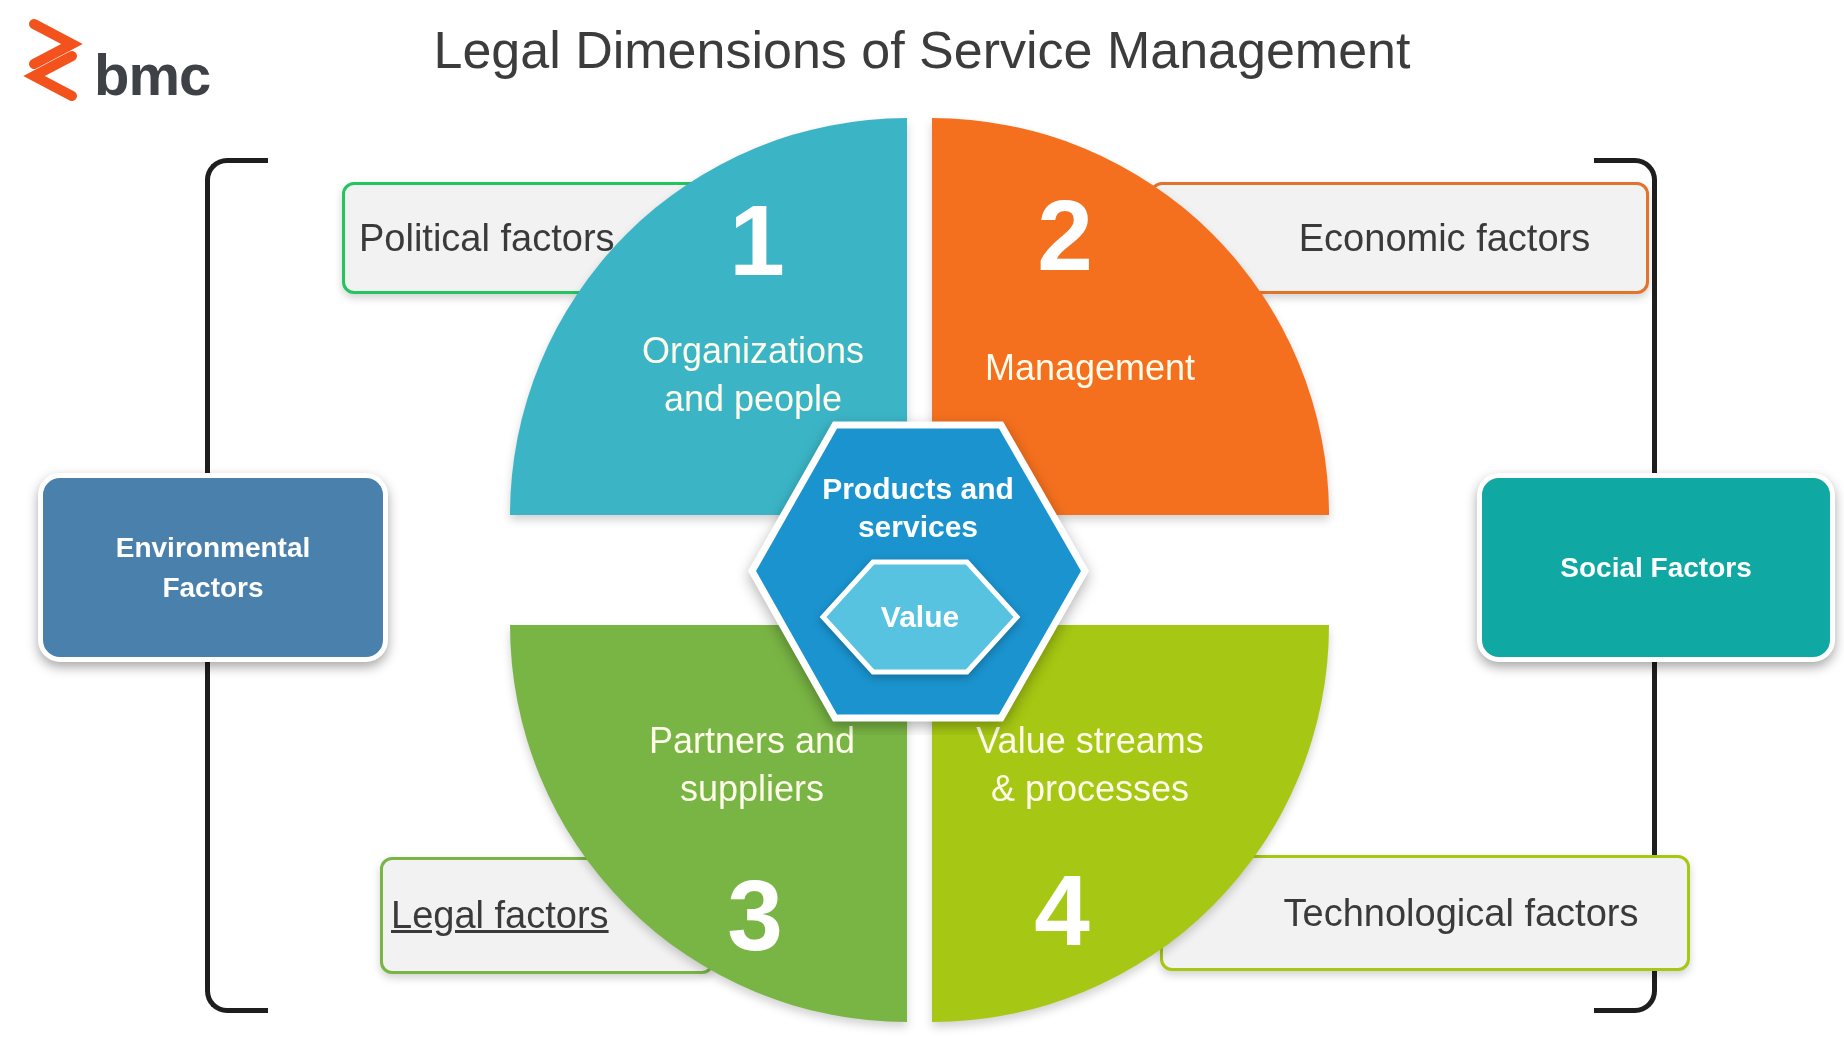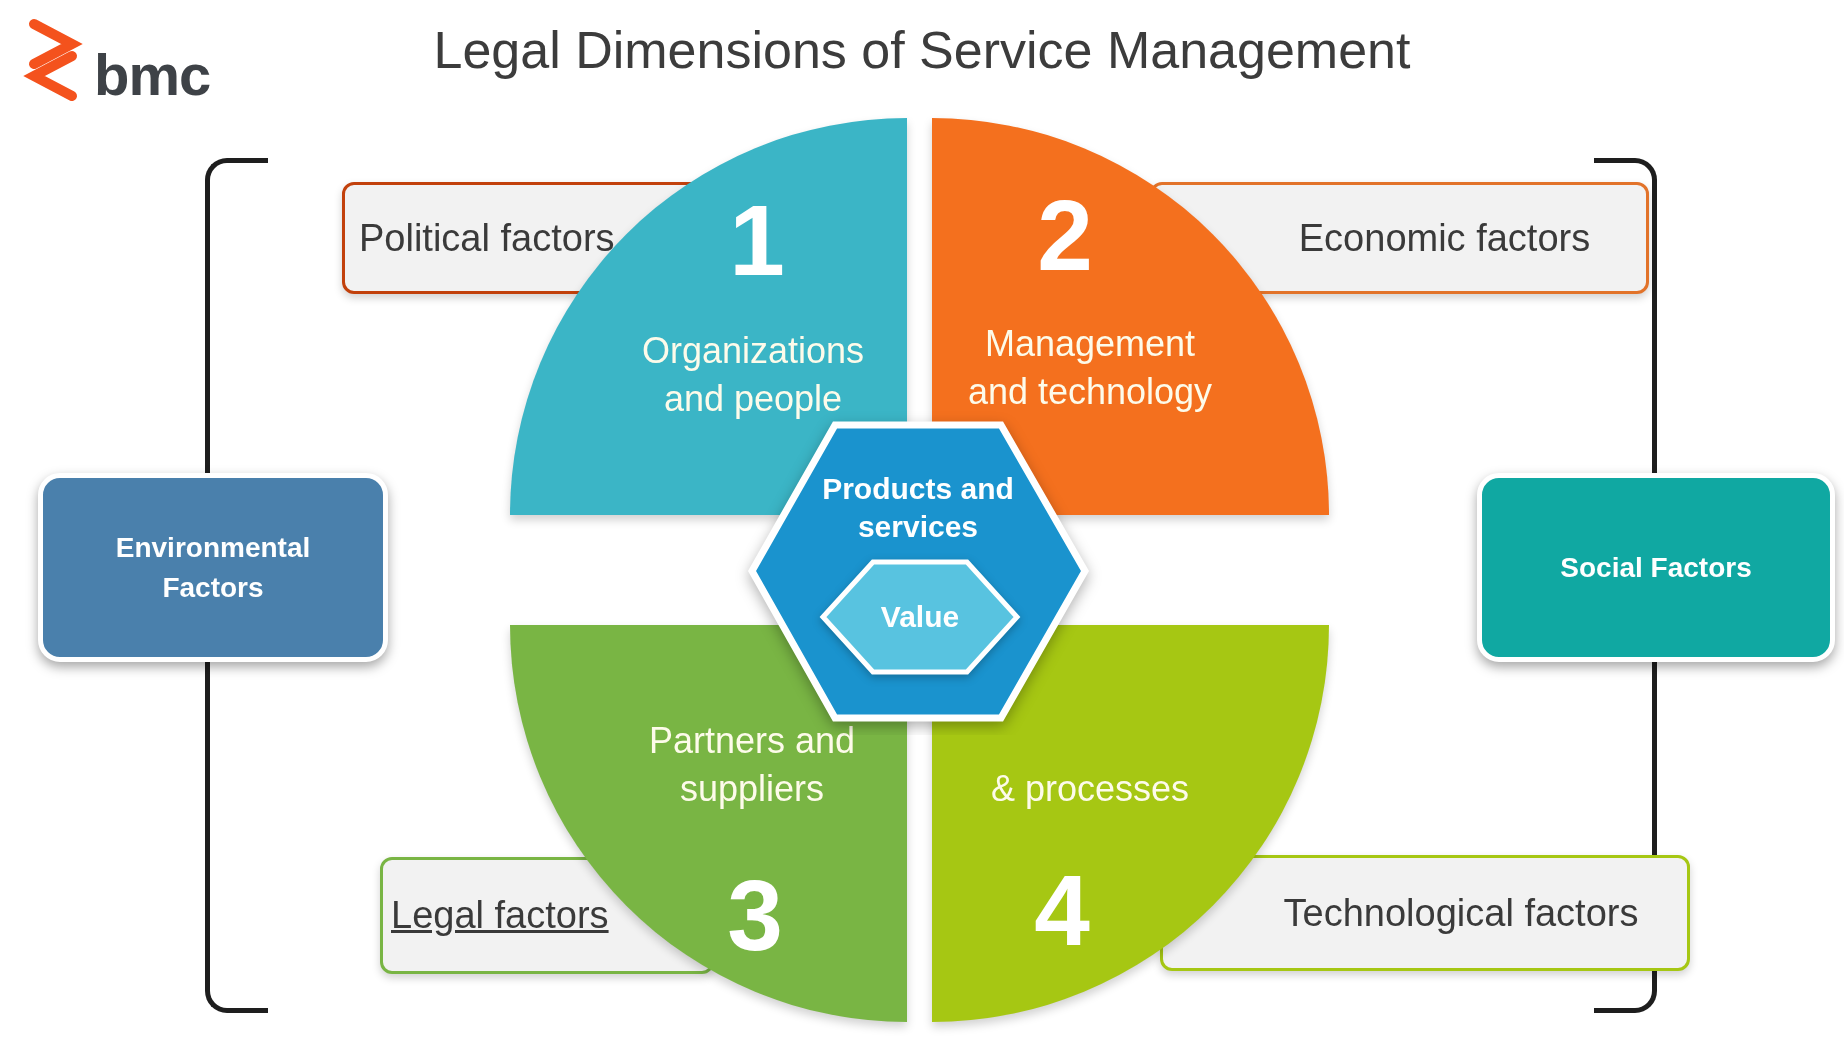--- a/index.html
+++ b/index.html
@@ -27,21 +27,21 @@
     border-right:5px solid #1e1e1e;border-top:5px solid #1e1e1e;border-bottom:5px solid #1e1e1e;
     border-top-right-radius:22px;border-bottom-right-radius:22px;
   }
 
   
   .factor-box{
     z-index:1;height:106px;background:#f2f2f2;border-radius:12px;
     display:flex;align-items:center;font-size:38px;color:#3a3a3a;
     box-shadow:0 4px 8px rgba(0,0,0,0.18);
   }
-  .factor-box.political{left:342px;top:182px;width:358px;border:3px solid #c2410c;padding-left:14px;}
+  .factor-box.political{left:342px;top:182px;width:358px;border:3px solid #22c55e;padding-left:14px;}
   .factor-box.economic{left:1150px;top:182px;width:403px;border:3px solid #e2732a;justify-content:center;padding-left:90px;}
   .factor-box.legal{left:380px;top:857px;width:320px;height:111px;border:3px solid #79b544;padding-left:8px;text-decoration:underline;}
   .factor-box.technological{left:1160px;top:855px;width:452px;height:110px;border:3px solid #a6c713;justify-content:center;padding-left:72px;}
 
   
   .quadrant{width:397px;height:397px;z-index:2;box-shadow:0 5px 10px rgba(0,0,0,0.18);}
   .quadrant.q1{left:510px;top:118px;background:#3bb5c6;border-top-left-radius:100%;}
   .quadrant.q2{left:932px;top:118px;background:#f4701e;border-top-right-radius:100%;}
   .quadrant.q3{left:510px;top:625px;background:#79b544;border-bottom-left-radius:100%;}
   .quadrant.q4{left:932px;top:625px;background:#a6c713;border-bottom-right-radius:100%;}
@@ -111,28 +111,27 @@
 <div class="abs q-number" style="left:1065px;top:235px;">2</div>
 <div class="abs q-number" style="left:755px;top:915px;">3</div>
 <div class="abs q-number" style="left:1062px;top:910px;">4</div>
 
 <div class="abs q-label" style="left:753px;top:375px;">
   <span>Organizations</span><br>
   <span>and people</span>
 </div>
 <div class="abs q-label" style="left:1090px;top:368px;">
   <span>Management</span><br>
-  <span>and technology</span>
 </div>
 <div class="abs q-label" style="left:752px;top:765px;">
   <span>Partners and</span><br>
   <span>suppliers</span>
 </div>
 <div class="abs q-label" style="left:1090px;top:765px;">
-  <br>
+  <span>Value streams</span><br>
   <span>&amp; processes</span>
 </div>
 
 <div class="abs side-box environmental">
   <span>Environmental</span>
   <span>Factors</span>
 </div>
 <div class="abs side-box social">
   <span>Social Factors</span>
 </div>

